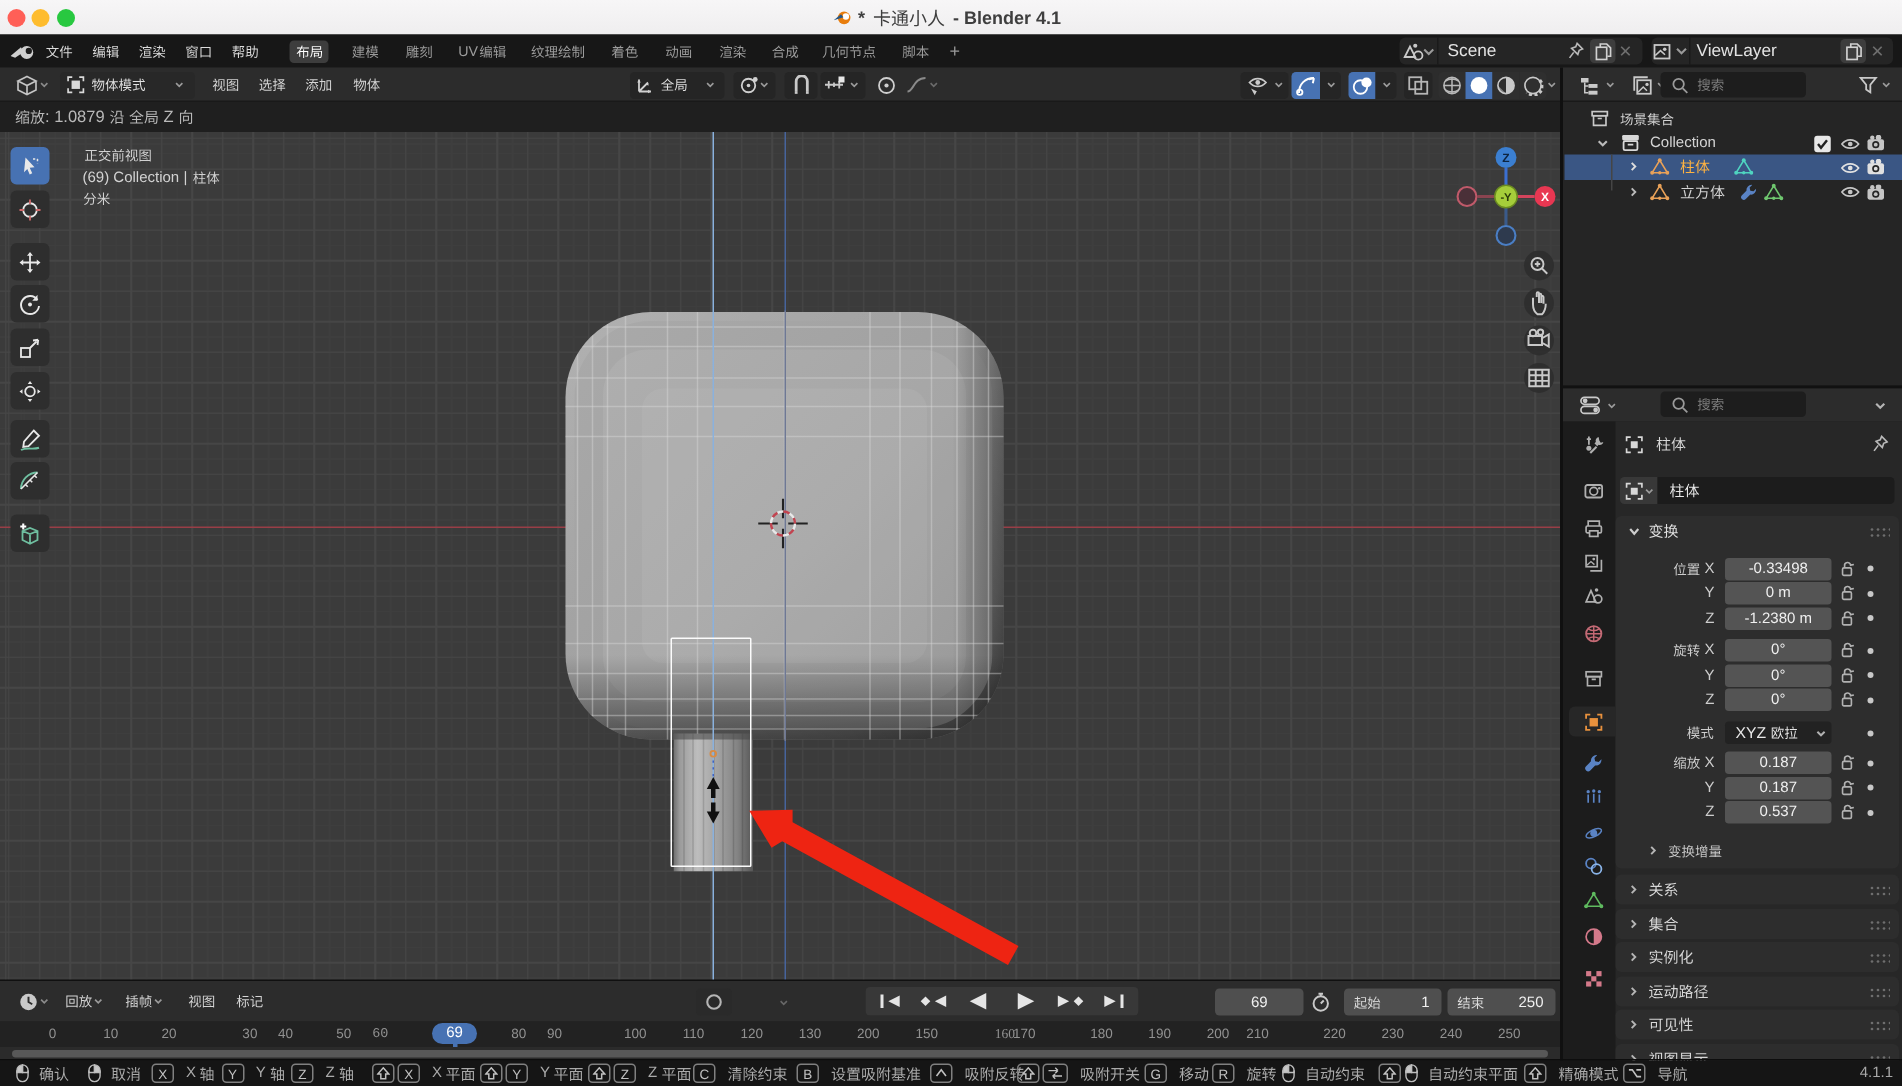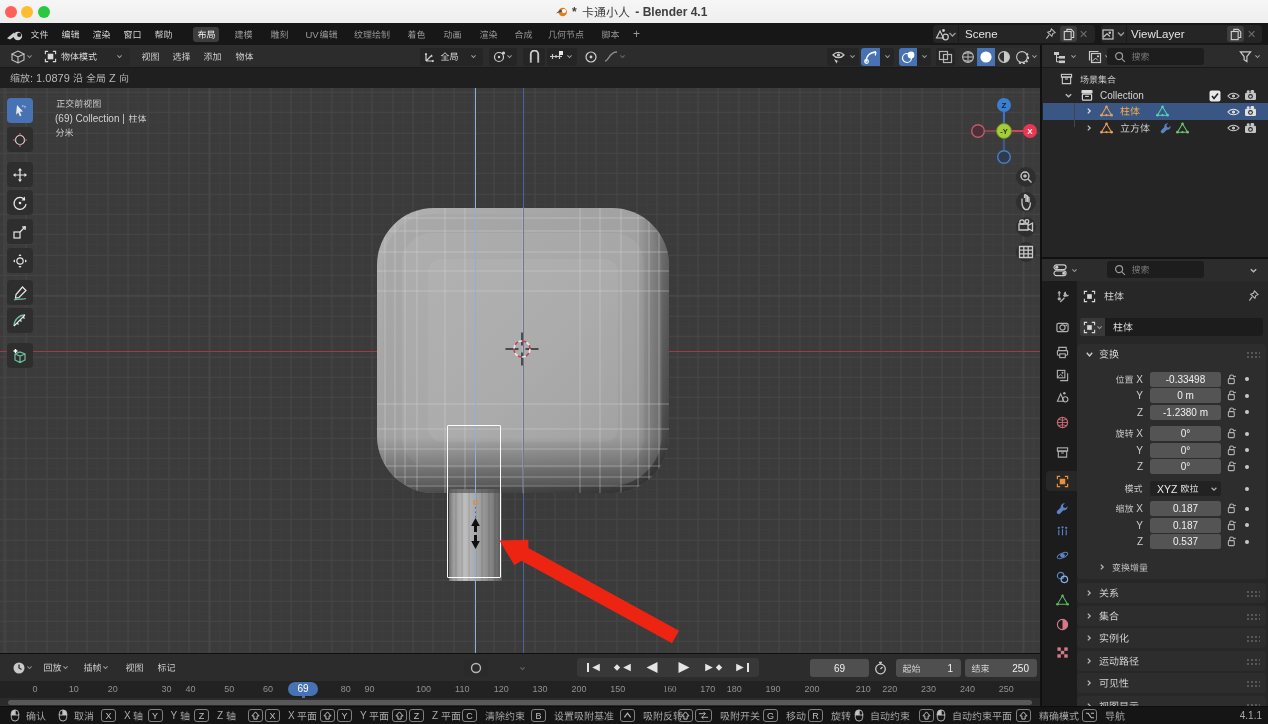--- a/index.html
+++ b/index.html
@@ -1659,36 +1659,36 @@
     <span style="width:8px"></span>
   </div>
 <div style="position:absolute;left:0px;top:681px;width:1040px;height:17px;background:#222222"></div>
 <div style="position:absolute;left:0px;top:681px;width:1040px;height:17px;overflow:hidden">
     <div style="position:absolute;left:15.0px;top:3px;width:40px;text-align:center;font-size:9px;color:#919191;font-family:'Liberation Sans'">0</div>
     <div style="position:absolute;left:53.8px;top:3px;width:40px;text-align:center;font-size:9px;color:#919191;font-family:'Liberation Sans'">10</div>
     <div style="position:absolute;left:92.7px;top:3px;width:40px;text-align:center;font-size:9px;color:#919191;font-family:'Liberation Sans'">20</div>
     <div style="position:absolute;left:131.6px;top:3px;width:40px;text-align:right;font-size:9px;color:#919191;font-family:'Liberation Sans'">30</div>
     <div style="position:absolute;left:170.4px;top:3px;width:40px;text-align:center;font-size:9px;color:#919191;font-family:'Liberation Sans'">40</div>
     <div style="position:absolute;left:209.2px;top:3px;width:40px;text-align:center;font-size:9px;color:#919191;font-family:'Liberation Sans'">50</div>
-    <div style="position:absolute;left:248.1px;top:3px;width:40px;text-align:center;font-size:9px;color:#919191;font-family:Liberation Sans, sans-serif">60</div>
+    <div style="position:absolute;left:248.1px;top:3px;width:40px;font-size:9px;color:#919191;font-family:Liberation Mono, monospace">60</div>
     <div style="position:absolute;left:286.9px;top:3px;width:40px;text-align:center;font-size:9px;color:#919191;font-family:'Liberation Sans'">70</div>
     <div style="position:absolute;left:325.8px;top:3px;width:40px;text-align:center;font-size:9px;color:#919191;font-family:'Liberation Sans'">80</div>
     <div style="position:absolute;left:364.6px;top:3px;width:40px;text-align:left;font-size:9px;color:#919191;font-family:'Liberation Sans'">90</div>
     <div style="position:absolute;left:403.5px;top:3px;width:40px;text-align:center;font-size:9px;color:#919191;font-family:'Liberation Sans'">100</div>
     <div style="position:absolute;left:442.3px;top:3px;width:40px;text-align:center;font-size:9px;color:#919191;font-family:'Liberation Sans'">110</div>
     <div style="position:absolute;left:481.2px;top:3px;width:40px;text-align:center;font-size:9px;color:#919191;font-family:'Liberation Sans'">120</div>
     <div style="position:absolute;left:520.0px;top:3px;width:40px;text-align:center;font-size:9px;color:#919191;font-family:'Liberation Sans'">130</div>
     <div style="position:absolute;left:558.9px;top:3px;width:40px;text-align:center;font-size:9px;color:#919191;font-family:'Liberation Sans'">200</div>
     <div style="position:absolute;left:597.8px;top:3px;width:40px;text-align:center;font-size:9px;color:#919191;font-family:'Liberation Sans'">150</div>
     <div style="position:absolute;left:636.6px;top:3px;width:40px;text-align:right;font-size:9px;color:#919191;font-family:Liberation Serif, serif">160</div>
-    <div style="position:absolute;left:675.4px;top:3px;width:40px;text-align:right;font-size:9px;color:#919191;font-family:'Liberation Sans'">170</div>
+    <div style="position:absolute;left:675.4px;top:3px;width:40px;text-align:left;font-size:9px;color:#919191;font-family:'Liberation Sans'">170</div>
     <div style="position:absolute;left:714.3px;top:3px;width:40px;text-align:center;font-size:9px;color:#919191;font-family:'Liberation Sans'">180</div>
     <div style="position:absolute;left:753.1px;top:3px;width:40px;text-align:center;font-size:9px;color:#919191;font-family:'Liberation Sans'">190</div>
     <div style="position:absolute;left:792.0px;top:3px;width:40px;text-align:center;font-size:9px;color:#919191;font-family:'Liberation Sans'">200</div>
-    <div style="position:absolute;left:830.8px;top:3px;width:40px;text-align:right;font-size:9px;color:#919191;font-family:'Liberation Sans'">210</div>
+    <div style="position:absolute;left:830.8px;top:3px;width:40px;text-align:left;font-size:9px;color:#919191;font-family:'Liberation Sans'">210</div>
     <div style="position:absolute;left:869.7px;top:3px;width:40px;text-align:center;font-size:9px;color:#919191;font-family:'Liberation Sans'">220</div>
     <div style="position:absolute;left:908.5px;top:3px;width:40px;text-align:center;font-size:9px;color:#919191;font-family:'Liberation Sans'">230</div>
     <div style="position:absolute;left:947.4px;top:3px;width:40px;text-align:center;font-size:9px;color:#919191;font-family:'Liberation Sans'">240</div>
     <div style="position:absolute;left:986.2px;top:3px;width:40px;text-align:center;font-size:9px;color:#919191;font-family:'Liberation Sans'">250</div>
   </div>
 <div style="position:absolute;left:288.065px;top:682px;width:30px;height:13.5px;background:#4772b3;border-radius:7px">
     <div style="text-align:center;font-size:10px;color:#fff;font-family:'Liberation Sans';line-height:13.5px">69</div>
   </div>
 <div style="position:absolute;left:301.565px;top:695px;width:3px;height:3px;background:#4772b3"></div>
 <div style="position:absolute;left:0px;top:698px;width:1040px;height:9px;background:#2b2b2b"></div>

